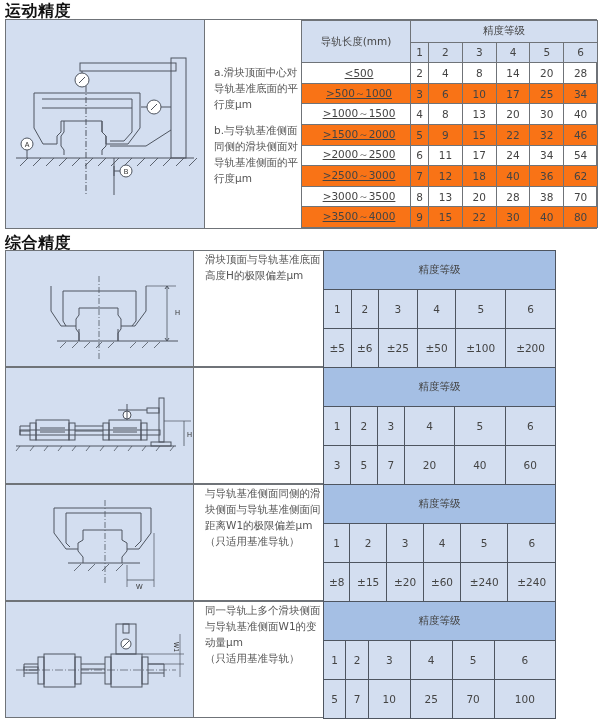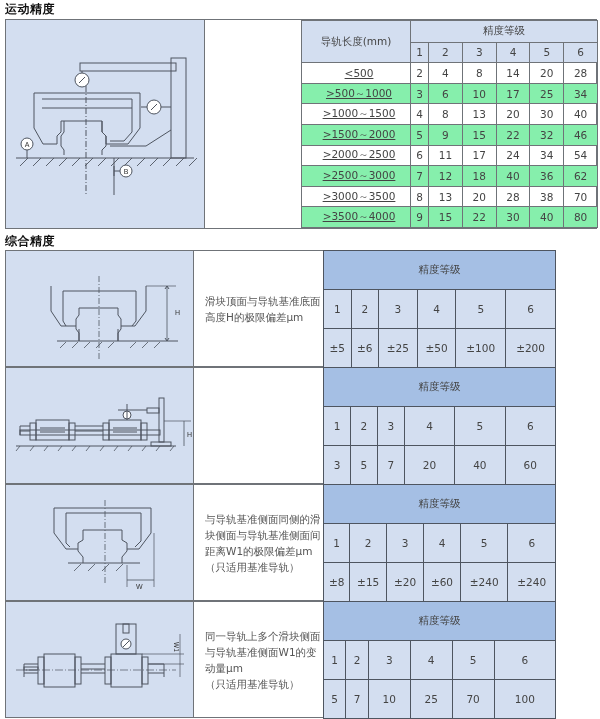--- a/index.html
+++ b/index.html
@@ -1,20 +1,20 @@
 <!DOCTYPE html>
 <html><head>
 <meta charset="utf-8">
 <style>
   * { box-sizing: border-box; margin: 0; padding: 0; }
   html, body { width: 600px; height: 719px; background: #ffffff; overflow: hidden; }
   body { font-family: "DejaVu Sans", "Liberation Sans", sans-serif; color: #333; position: relative; }
 
   .section-title {
-    position: absolute; left: 5px; font-size: 12px; font-weight: bold; color: #111; letter-spacing: 0.5px;
+    position: absolute; left: 5px; font-size: 16px; font-weight: bold; color: #111; letter-spacing: 0.5px;
   }
   #title1 { top: 1px; }
   #title2 { top: 233px; }
 
   
   .motion-block {
     position: absolute; left: 5px; top: 19px; width: 592px; height: 210px;
     border: 1px solid #6f7378; background: #fff;
   }
   .motion-diagram {
@@ -32,35 +32,35 @@
     position: absolute; left: 295px; top: 0; width: 297px; height: 208px;
     border-collapse: collapse; font-size: 10.5px; color: #444;
   }
   .motion-table td, .motion-table th {
     border: 1px solid #6f7378; text-align: center; font-weight: normal; height: 20px; padding: 0;
   }
   .motion-table .hd-len { background: #d3def0; width: 109px; }
   .motion-table .hd-grade { background: #d3def0; height: 21px; }
   .motion-table .grade-num td { background: #d3def0; }
   .motion-table td.len { text-align: center; padding-left: 6px; text-decoration: underline; }
-  .motion-table tr.alt td { background: #86efac; }
+  .motion-table tr.alt td { background: #f97316; }
 
   
   .combo-block {
     position: absolute; left: 5px; width: 550px; height: 117px;
     border: 1px solid #6f7378; background: #fff;
   }
   .combo-diagram {
     position: absolute; left: 0; top: 0; width: 188px; height: 115px;
     background: #d3def0; border-right: 1px solid #6f7378;
   }
   .combo-desc {
     position: absolute; left: 199px; top: 0; width: 118px; height: 115px;
     font-size: 10.5px; line-height: 16px; color: #555;
-    display: flex; align-items: center;
+    display: flex; align-items: flex-start;
   }
   .combo-desc span { display: block; }
   .combo-table {
     position: absolute; left: 317px; top: -1px; width: 233px; height: 117px;
     border-collapse: collapse; font-size: 10.5px; color: #444;
   }
   .combo-table td {
     border: 1px solid #4e5560; text-align: center; background: #d3def0; padding: 0;
   }
   .combo-table tr.grade-head td { background: #a5bfe4; height: 39px; }
@@ -126,20 +126,24 @@
 
         <circle cx="120" cy="151" r="6" fill="#fff"></circle>
         <line x1="108" y1="151" x2="114" y2="151"></line>
         <line x1="108" y1="146" x2="108" y2="156"></line>
       </g>
       <text x="21" y="127" font-size="7" text-anchor="middle" fill="#333" font-family="Liberation Sans, sans-serif">A</text>
       <text x="120" y="154" font-size="7" text-anchor="middle" fill="#333" font-family="Liberation Sans, sans-serif">B</text>
     </svg>
   </div>
 
+  <div class="motion-desc">
+    <span class="p-a">a.滑块顶面中心对导轨基准底面的平行度μm</span>
+    <span class="p-b">b.与导轨基准侧面同侧的滑块侧面对导轨基准侧面的平行度μm</span>
+  </div>
 
   <table class="motion-table">
     <tbody>
         <tr>
       <th class="hd-len" rowspan="2">导轨长度(mm)</th>
       <th class="hd-grade" colspan="6">精度等级</th>
     </tr>
     <tr class="grade-num">
       <td>1</td>
       <td>2</td>

